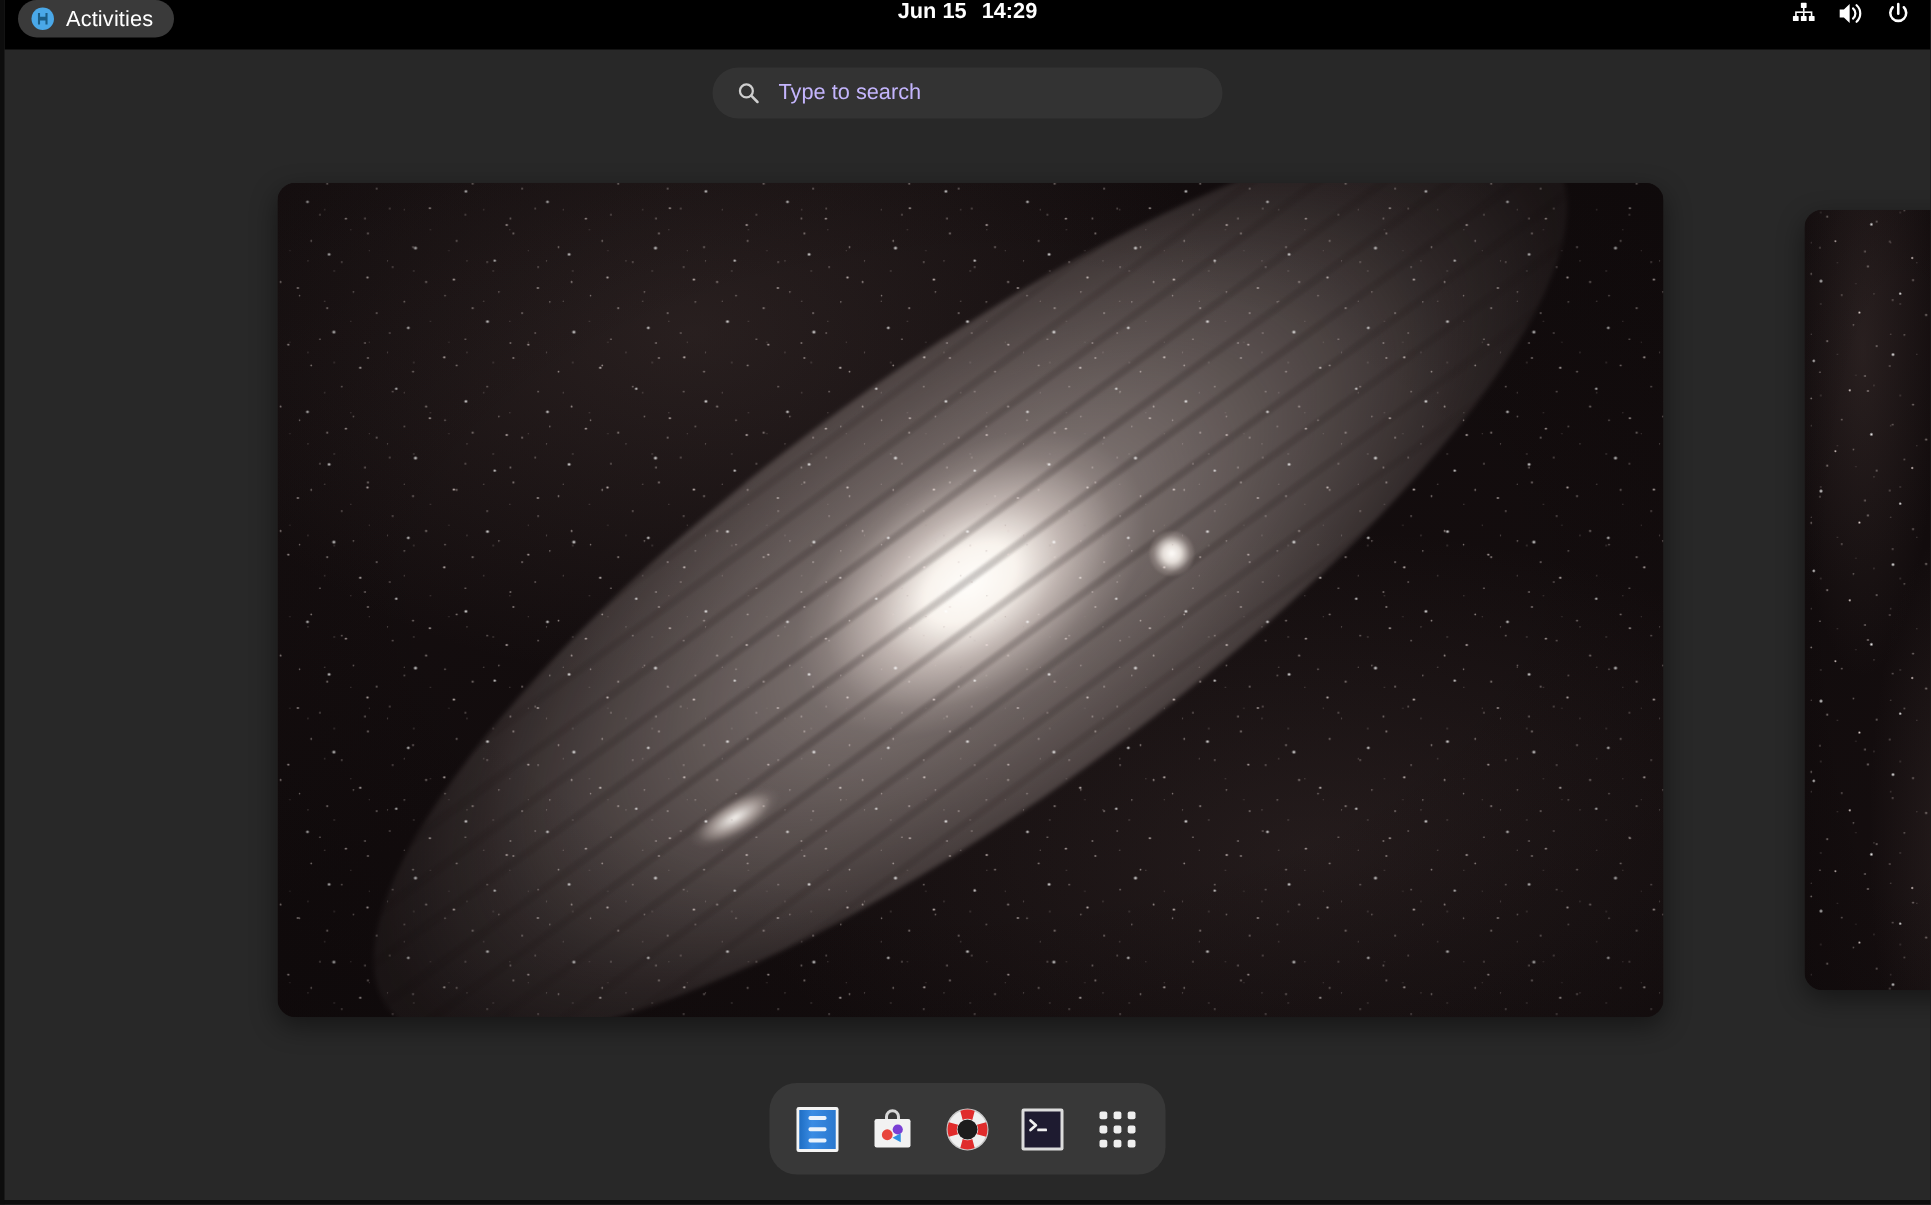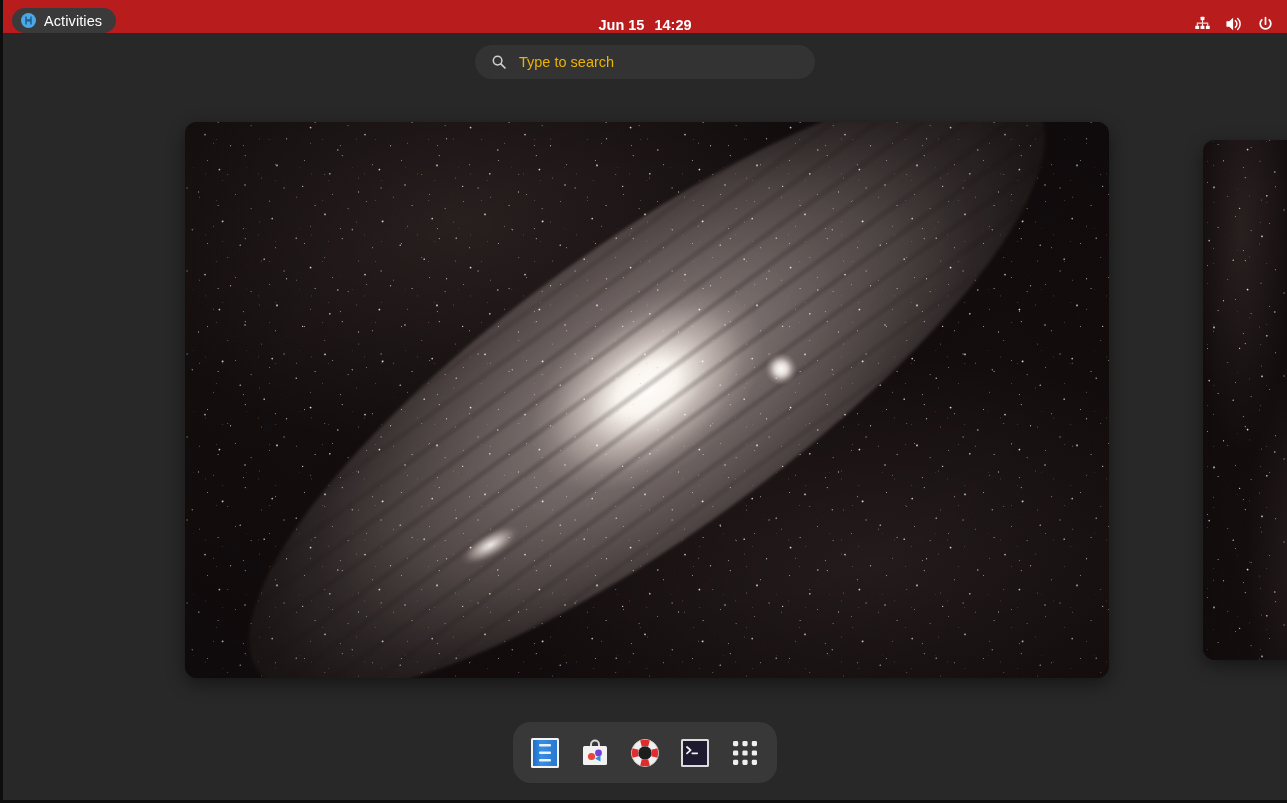--- a/index.html
+++ b/index.html
@@ -22,23 +22,23 @@
     border-bottom: 3px solid #0d0d0d;
     overflow: hidden;
   }
 
   
   #topbar {
     position: absolute;
     top: 0; left: 0;
     width: 100%;
     height: 33px;
-    background: #b91c1c;
-    display: flex;
-    align-items: flex-end;
+    background: #000000;
+    display: flex;
+    align-items: flex-start;
     z-index: 40;
   }
 
   
   #activities {
     display: flex;
     align-items: center;
     gap: 8px;
     height: 25px;
     margin-left: 9px;
@@ -67,21 +67,20 @@
     position: absolute;
     left: 50%;
     transform: translateX(-50%);
     color: #ffffff;
     font-size: 14.5px;
     font-weight: bold;
     display: flex;
     gap: 10px;
     white-space: nowrap;
     cursor: pointer;
-    margin-top: 20px;
   }
 
   
   #status-icons {
     position: absolute;
     right: 13px;
     display: flex;
     align-items: center;
     gap: 14px;
     cursor: pointer;
@@ -101,21 +100,21 @@
     border-radius: 17px;
     background: #333333;
     display: flex;
     align-items: center;
     padding: 0 16px;
     gap: 12px;
     cursor: text;
   }
   #search-entry svg { display:block; flex:none; }
   #search-entry .ph {
-    color: #eab308;
+    color: #c4b5fd;
     font-size: 14.5px;
   }
 
   
   #workspaces {
     position: absolute;
     top: 122px;
     left: 0;
     width: 100%;
     height: 556px;

